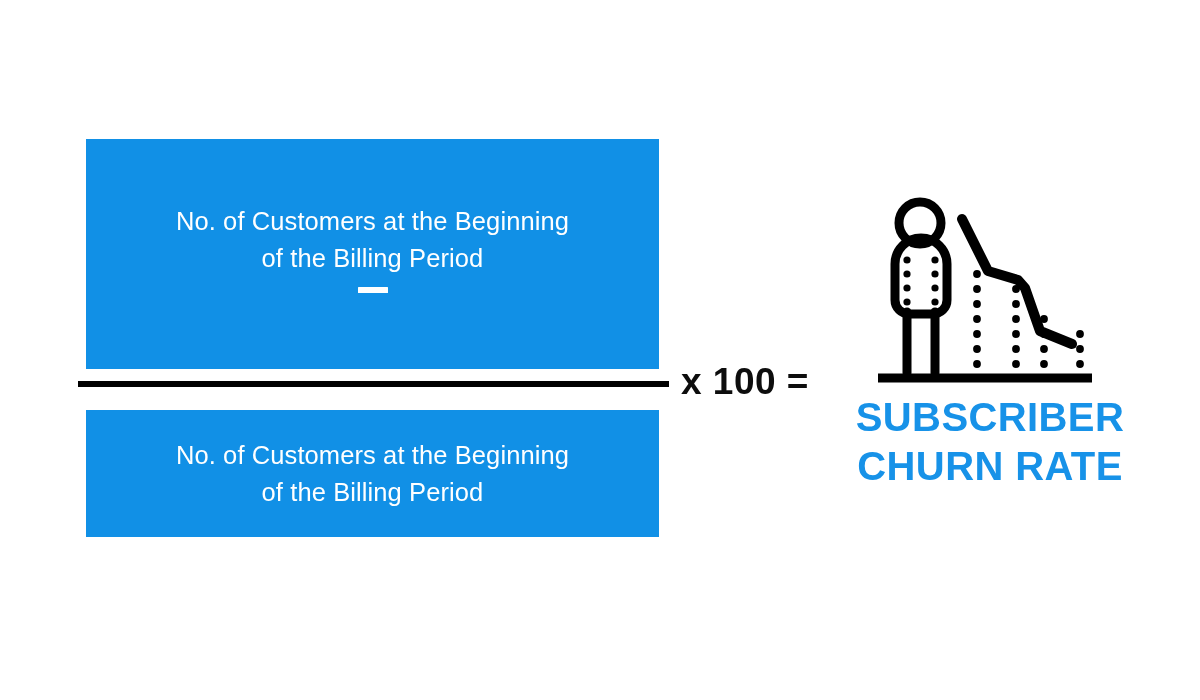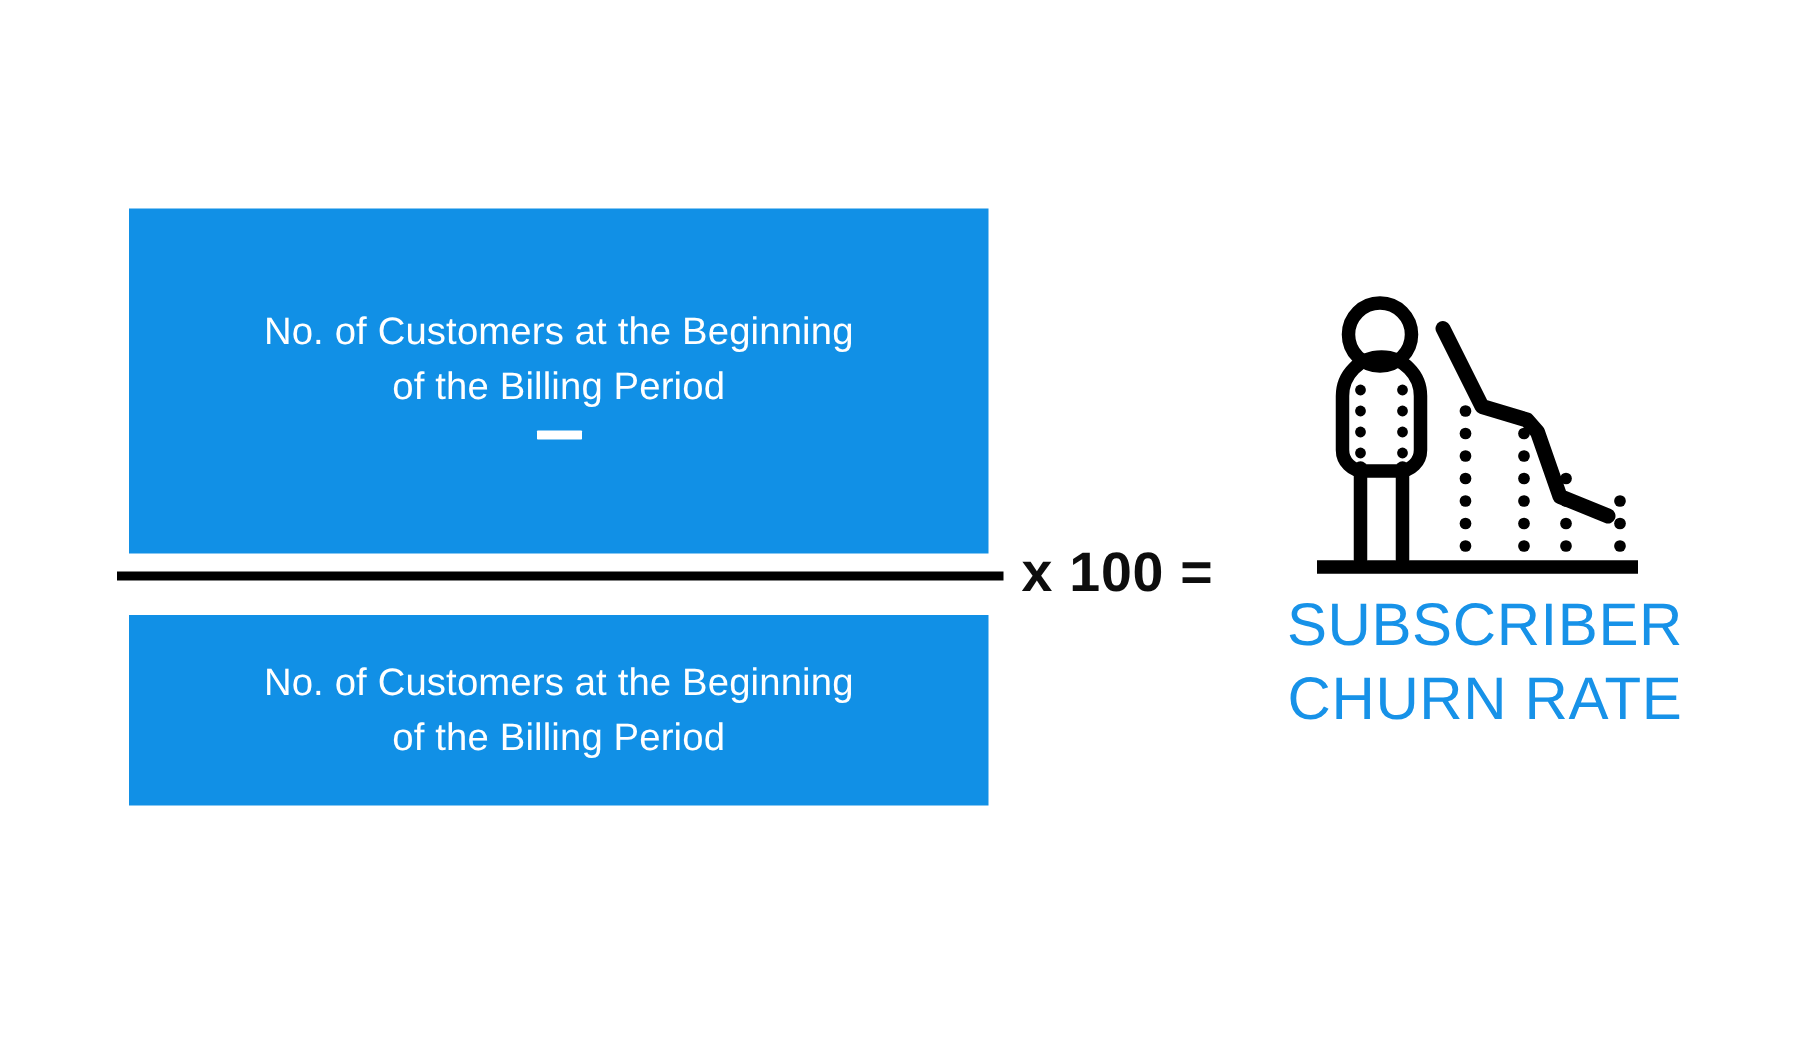--- a/index.html
+++ b/index.html
@@ -118,21 +118,21 @@
 
   #result-label {
     position: absolute;
     left: 0;
     top: 213px;
     width: 340px;
     text-align: center;
     color: #1792E8;
     font-size: 40px;
     line-height: 49px;
-    font-weight: 400;
+    font-weight: 700;
     letter-spacing: 0.4px;
     white-space: pre-line;
   }
 </style>
 </head>
 <body>
 
 <div id="canvas">
 
   <div class="formula-group">

